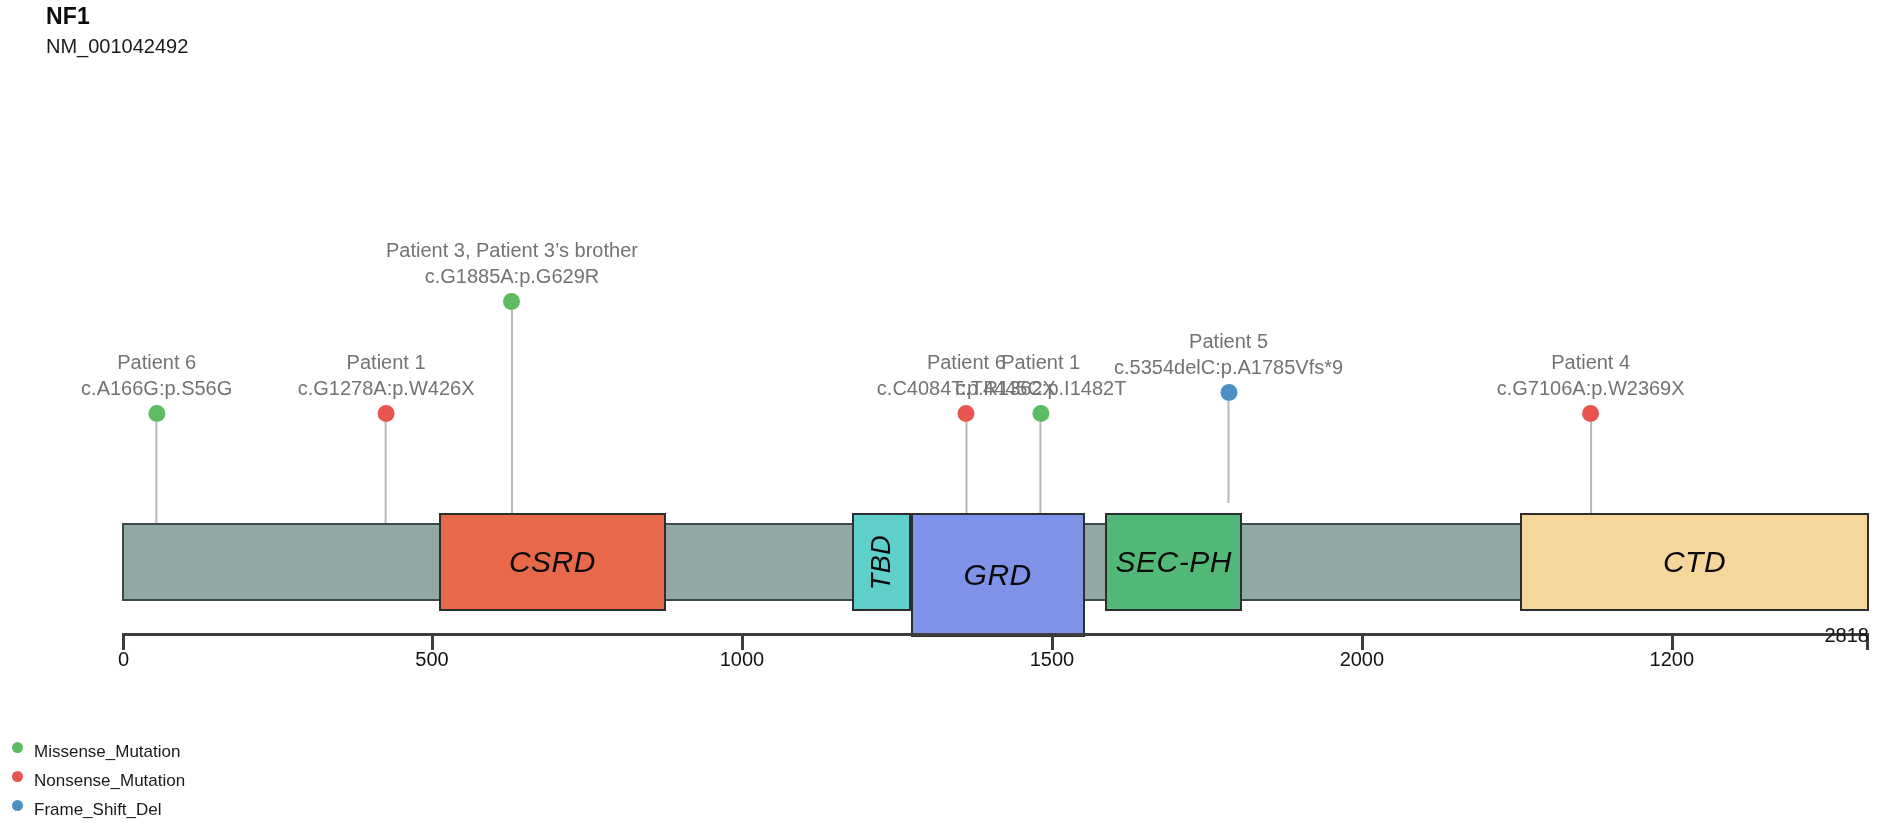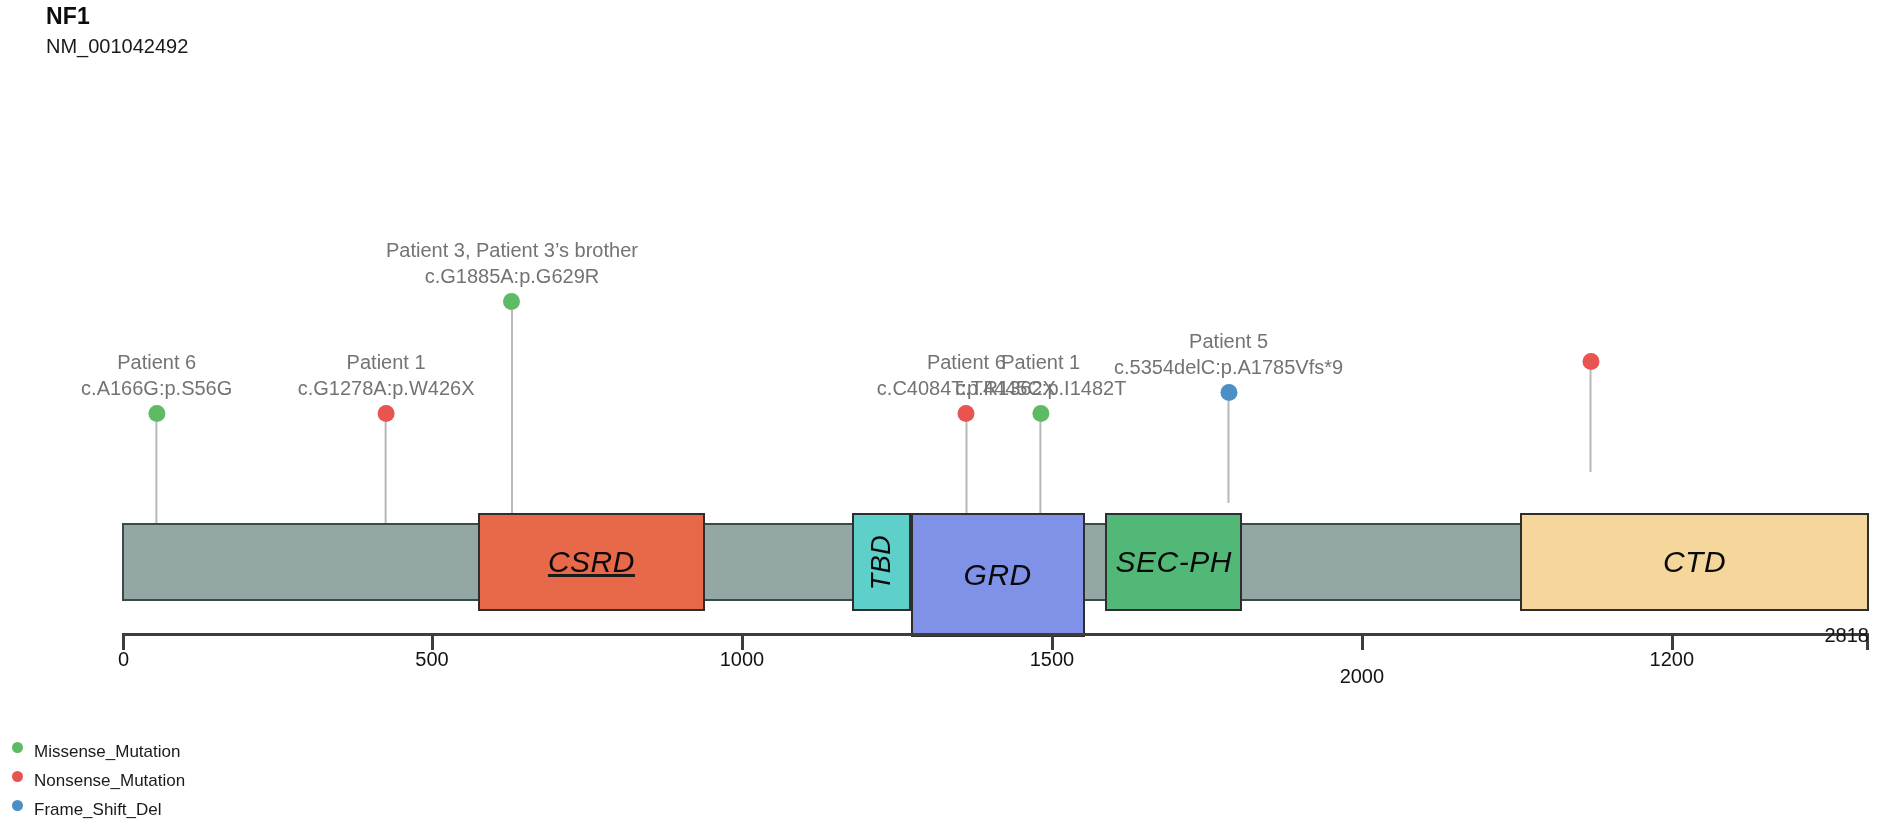--- a/index.html
+++ b/index.html
@@ -177,29 +177,30 @@
         <div class="lolli-label"><span>Patient 1</span><span class="line2">c.T4445C:p.I1482T</span></div>
         <div class="lolli-dot" style="background: rgb(93, 187, 99);"></div>
         <div class="lolli-stem" style="height: 102px;"></div>
       </div>
       <div class="lollipop" style="left: 1228.6px; top: 328px;">
         <div class="lolli-label"><span>Patient 5</span><span class="line2">c.5354delC:p.A1785Vfs*9</span></div>
         <div class="lolli-dot" style="background: rgb(74, 144, 196);"></div>
         <div class="lolli-stem" style="height: 102px;"></div>
       </div>
       <div class="lollipop" style="left: 1590.65px; top: 349px;">
+        <div class="lolli-label"><span>Patient 4</span><span class="line2">c.G7106A:p.W2369X</span></div>
         <div class="lolli-dot" style="background: rgb(232, 84, 79);"></div>
         <div class="lolli-stem" style="height: 102px;"></div>
       </div>
     </div>
 
   <div id="backbone" style="left: 122px; top: 523px; width: 1747px; height: 78px; background: rgb(147, 168, 164);"></div>
 
   <div id="domain-layer">
-      <div class="domain-box" style="left: 478px; width: 226.899px; top: 513px; height: 98px; background: rgb(232, 105, 74); text-decoration: underline;">
+      <div class="domain-box" style="left: 439px; width: 226.899px; top: 513px; height: 98px; background: rgb(232, 105, 74);">
         <span class="domain-label">CSRD</span>
       </div>
       <div class="domain-box" style="left: 852.293px; width: 58.2747px; top: 513px; height: 98px; background: rgb(94, 207, 201);">
         <span class="domain-label vertical">TBD</span>
       </div>
       <div class="domain-box" style="left: 910.568px; width: 174.204px; top: 513px; height: 124px; background: rgb(128, 145, 232);">
         <span class="domain-label">GRD</span>
       </div>
       <div class="domain-box" style="left: 1105.23px; width: 137.007px; top: 513px; height: 98px; background: rgb(82, 184, 119);">
         <span class="domain-label">SEC-PH</span>
@@ -213,21 +214,21 @@
   <div id="axis-layer">
       <div class="axis-tick" style="left: 122px; top: 633px;"></div>
       <div class="axis-tick-label" style="left: 122px; top: 648px; transform: translateX(-4px);">0</div>
       <div class="axis-tick" style="left: 430.972px; top: 633px;"></div>
       <div class="axis-tick-label" style="left: 431.972px; top: 648px;">500</div>
       <div class="axis-tick" style="left: 740.943px; top: 633px;"></div>
       <div class="axis-tick-label" style="left: 741.943px; top: 648px;">1000</div>
       <div class="axis-tick" style="left: 1050.91px; top: 633px;"></div>
       <div class="axis-tick-label" style="left: 1051.91px; top: 648px;">1500</div>
       <div class="axis-tick" style="left: 1360.89px; top: 633px;"></div>
-      <div class="axis-tick-label" style="left: 1361.89px; top: 648px; margin-top: 17px;">2000</div>
+      <div class="axis-tick-label" style="left: 1361.89px; top: 648px;">2000</div>
       <div class="axis-tick" style="left: 1670.86px; top: 633px;"></div>
       <div class="axis-tick-label" style="left: 1671.86px; top: 648px;">1200</div>
       <div class="axis-tick" style="left: 1866px; top: 633px;"></div>
       <div class="axis-tick-label" style="left: 1869px; top: 624px; transform: translateX(-100%);">2818</div>
     </div>
 </div>
 
 <div id="legend">
     <div class="legend-row">
       <span class="legend-dot" style="background: rgb(93, 187, 99);"></span>

